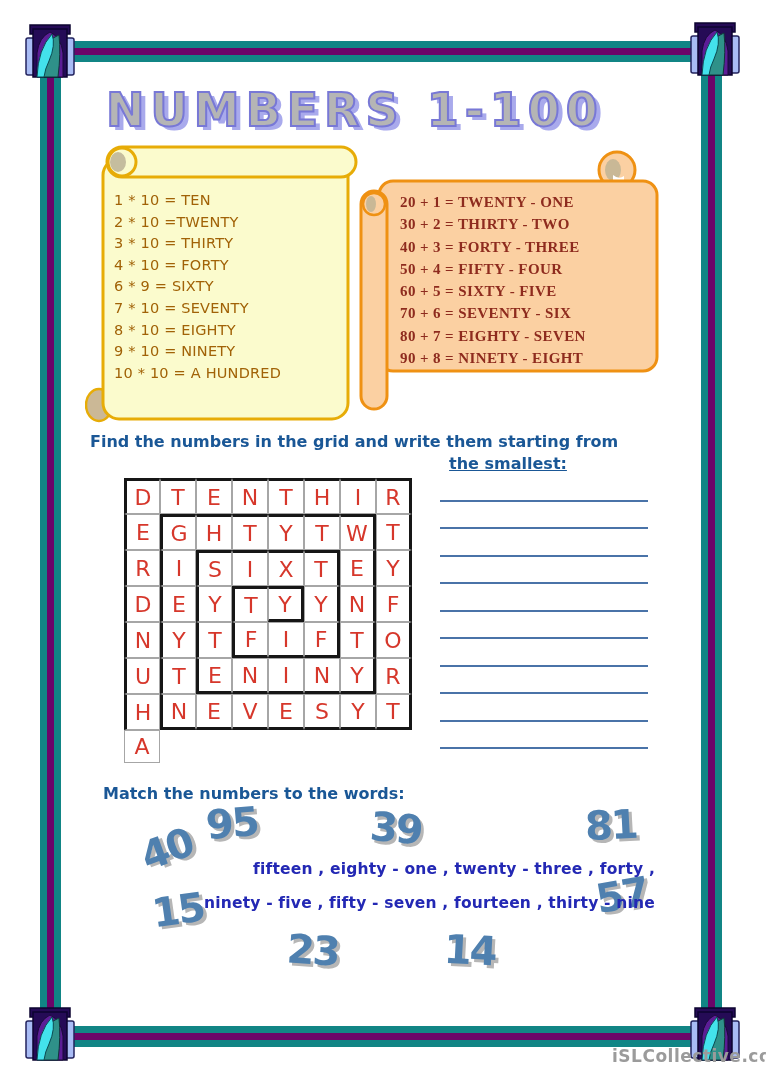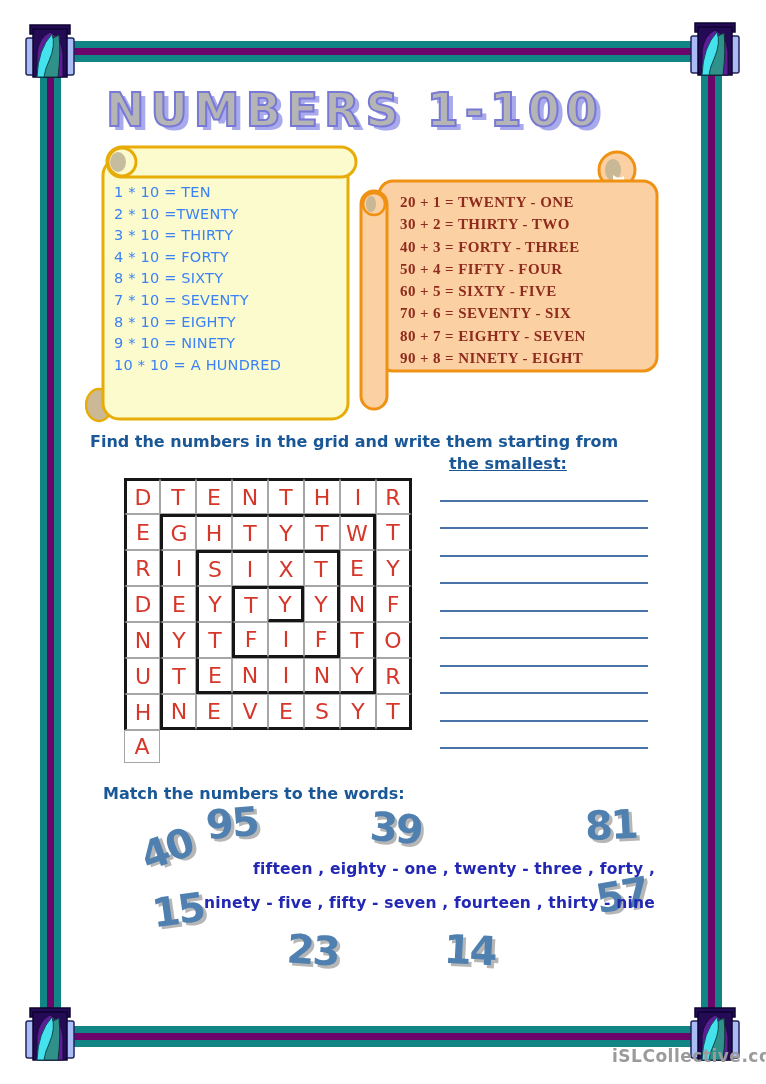--- a/index.html
+++ b/index.html
@@ -20,22 +20,22 @@
 
   
   .title{position:absolute;left:106px;top:84px;width:560px;font-size:46px;line-height:52px;
          font-weight:bold;letter-spacing:6px;color:#b5b5b5;
          -webkit-text-stroke:2px #7878d6;text-shadow:5px 4px 0 #a9aaec;white-space:nowrap;}
 
   
   .scroll-svg{position:absolute;}
   .y-scroll{left:85px;top:143px;}
   .o-scroll{left:355px;top:145px;}
-  .yscroll-text{position:absolute;left:114px;top:182px;font-size:14.5px;line-height:21.6px;
-                color:#3b82f6;font-weight:500;letter-spacing:0.2px;white-space:nowrap;}
+  .yscroll-text{position:absolute;left:114px;top:190px;font-size:14.5px;line-height:21.6px;
+                color:#a16207;font-weight:500;letter-spacing:0.2px;white-space:nowrap;}
   .oscroll-text{position:absolute;left:400px;top:191px;font-size:15px;line-height:22.3px;
                 color:#8e2b1e;font-weight:600;letter-spacing:0.4px;white-space:nowrap;font-family:Liberation Serif, serif;}
 
   
   .instr1{position:absolute;left:90px;top:432px;width:560px;
           font-size:16px;font-weight:bold;color:#1a5796;}
   .instr2{position:absolute;left:388px;top:454px;width:240px;text-align:center;
           font-size:16px;font-weight:bold;color:#1a5796;text-decoration:underline;}
 
   .wordgrid{position:absolute;left:124px;top:478px;display:grid;
@@ -122,21 +122,21 @@
     <rect x="6" y="46" width="26" height="218" rx="13" fill="#fbd0a2" stroke="#ef9113" stroke-width="3"></rect>
     <circle cx="19" cy="59" r="11" fill="#fbd0a2" stroke="#ef9113" stroke-width="2.5"></circle>
     <ellipse cx="16" cy="59" rx="5" ry="8" fill="#c9b896"></ellipse>
   </svg>
 
   <div class="yscroll-text">
     <div>1 * 10 = TEN</div>
     <div>2 * 10 =TWENTY</div>
     <div>3 * 10 = THIRTY</div>
     <div>4 * 10 = FORTY</div>
-    <div>8 * 10 = SIXTY</div>
+    <div>6 * 9 = SIXTY</div>
     <div>7 * 10 = SEVENTY</div>
     <div>8 * 10 = EIGHTY</div>
     <div>9 * 10 = NINETY</div>
     <div>10 * 10 = A HUNDRED</div>
   </div>
 
   <div class="oscroll-text">
     <div>20 + 1 = TWENTY - ONE</div>
     <div>30 + 2 = THIRTY - TWO</div>
     <div>40 + 3 = FORTY - THREE</div>

